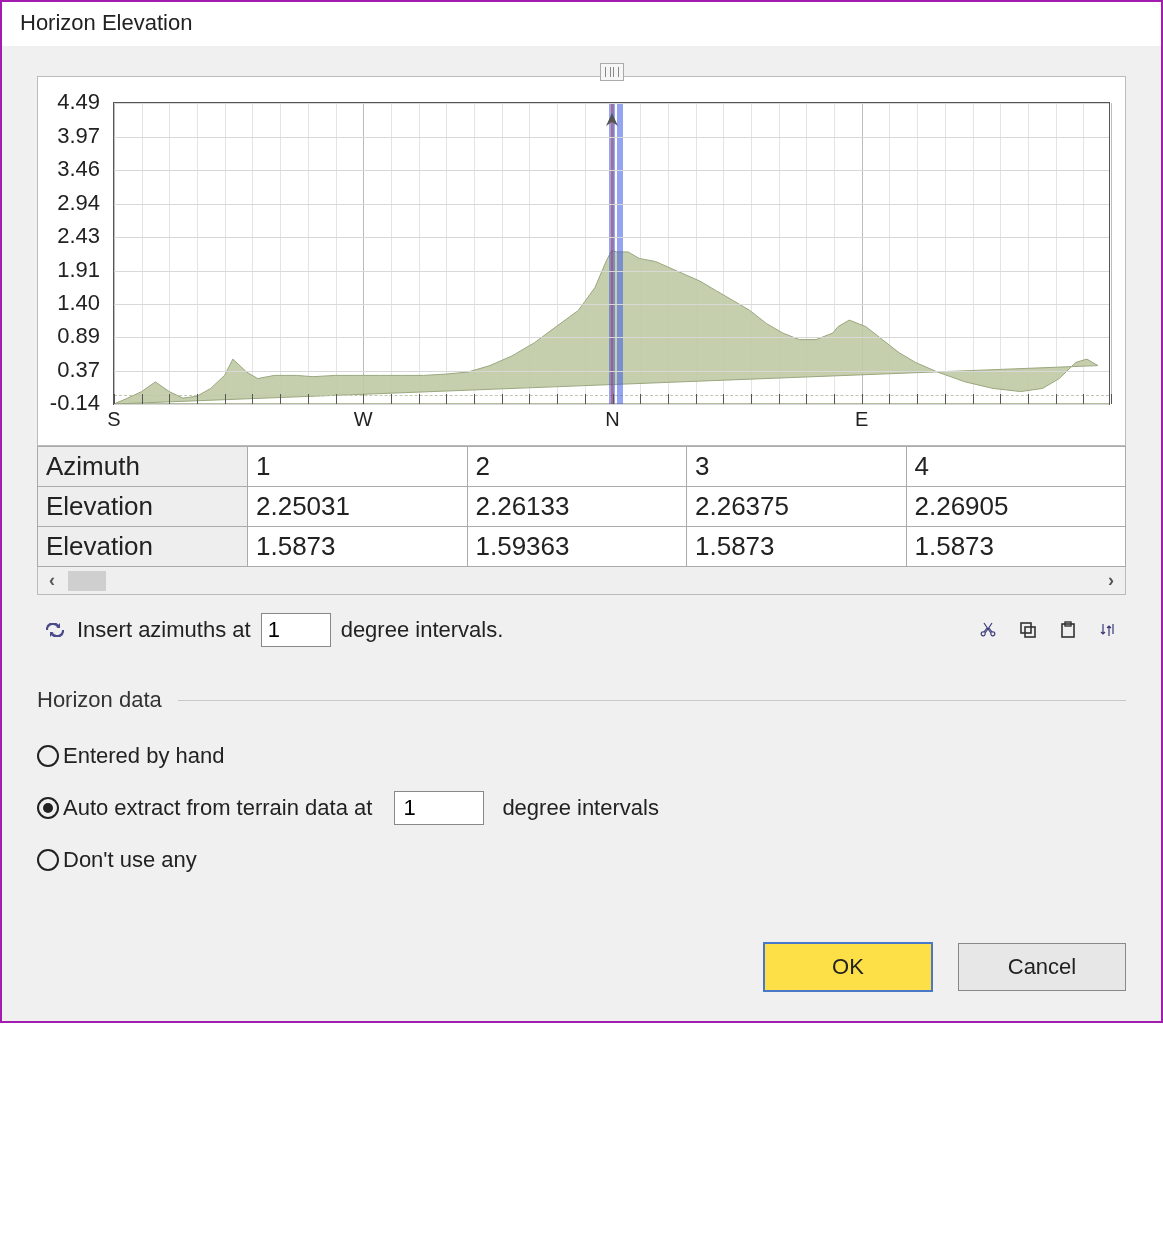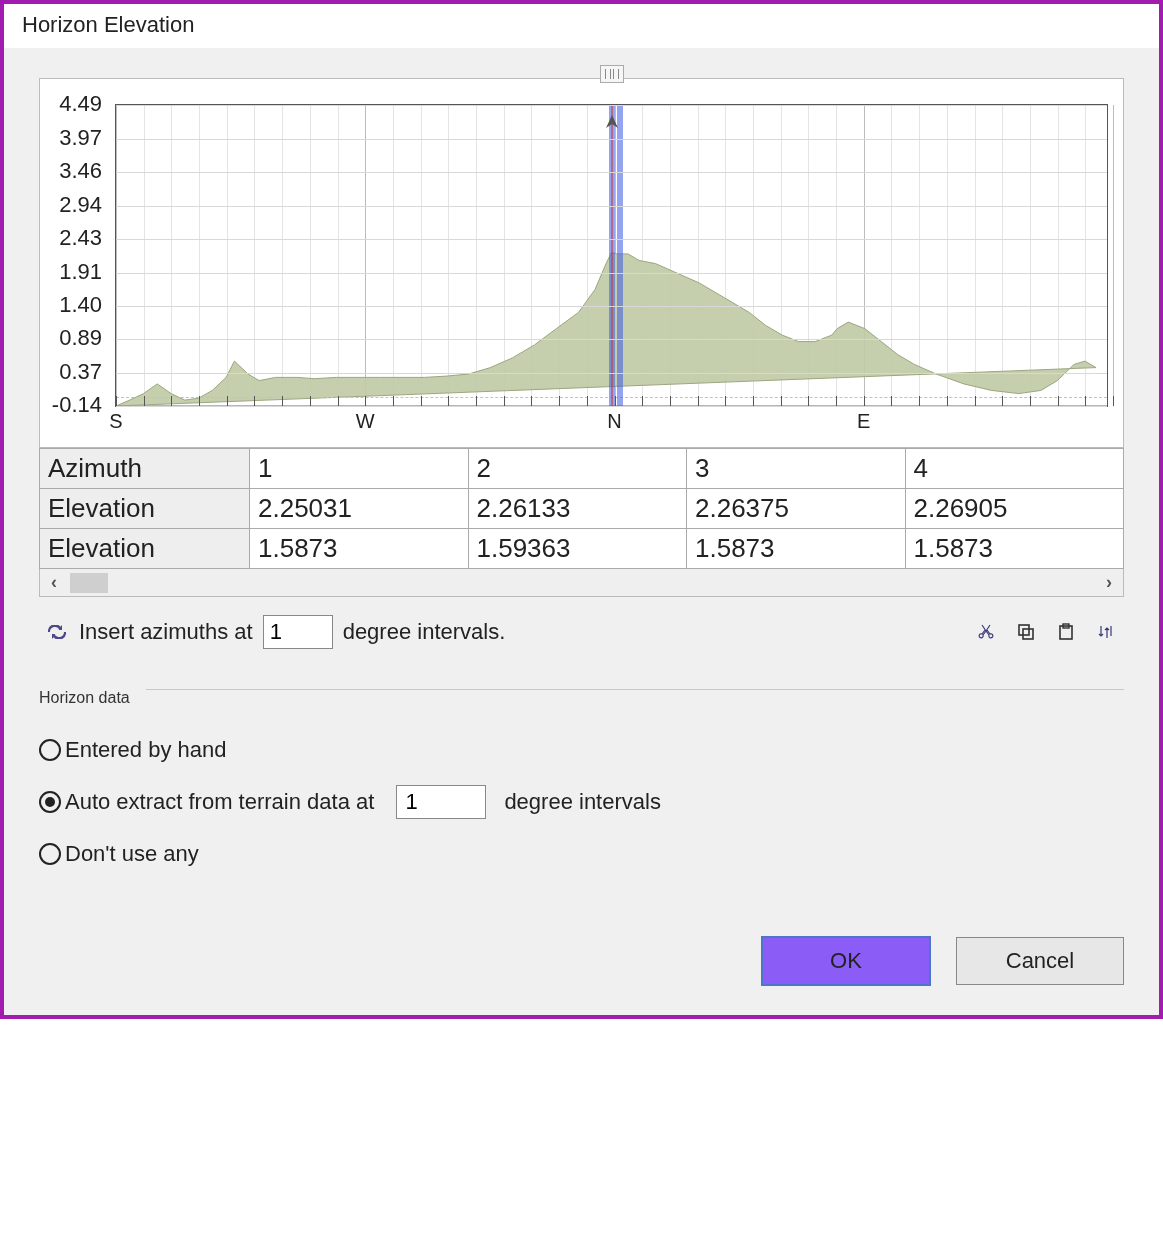--- a/index.html
+++ b/index.html
@@ -5,21 +5,21 @@
   * { box-sizing: border-box; }
   html, body {
     margin: 0; padding: 0;
     font-family: "Segoe UI", Tahoma, sans-serif;
     font-size: 18px;
     color: #222;
     background: #fff;
   }
   .window {
     width: 1163px;
-    border: 4px solid #a21caf;
+    border: 2px solid #a21caf;
     background: #fff;
     position: relative;
   }
   .titlebar {
     padding: 8px 18px 10px 18px;
     font-size: 22px;
     background: #fff;
   }
   .client {
     background: #f0f0f0;
@@ -192,22 +192,23 @@
     display:flex;
     gap: 16px;
     align-items:center;
   }
   
   .groupbox {
     margin-top: 40px;
   }
   .group-title-row {
     display:flex;
+    align-items:center;
     gap: 16px;
-    font-size: 16px;
+    font-size: 22px;
     color:#333;
   }
   .group-title-row .hr {
     flex:1;
     height:1px;
     background:#c8c8c8;
   }
   .radio-stack {
     margin-top: 30px;
     display:flex;
@@ -253,21 +254,21 @@
     width: 168px;
     height: 48px;
     display:flex;
     align-items:center;
     justify-content:center;
     font-size: 22px;
     border:1px solid #888;
     background:#e7e7e7;
   }
   .btn.primary {
-    background:#8b5cf6;
+    background:#fde047;
     outline:2px solid #4a78c8;
     outline-offset:-1px;
   }
 </style>
 </head>
 <body>
 
 <div class="window">
   <div class="titlebar">Horizon Elevation</div>
 

